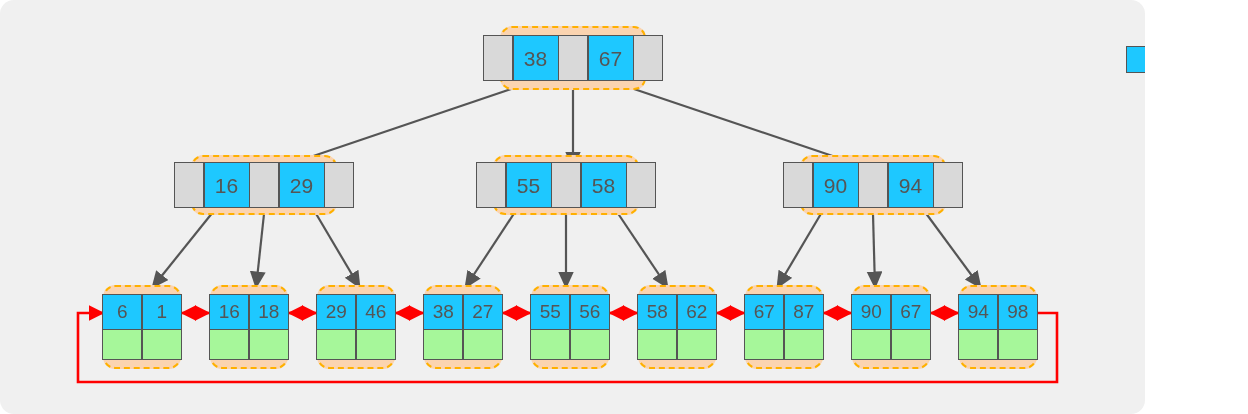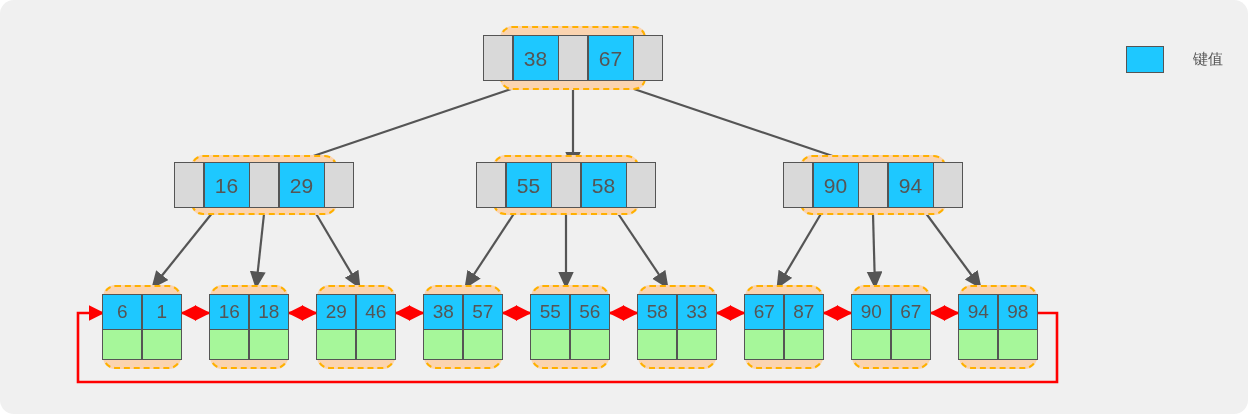--- a/index.html
+++ b/index.html
@@ -3,21 +3,21 @@
 <meta charset="utf-8">
 <style>
   html, body {
     margin: 0;
     padding: 0;
     background: #ffffff;
     font-family: "Liberation Sans", "DejaVu Sans", sans-serif;
   }
   #canvas {
     position: relative;
-    width: 1248px;
+    width: 1145px;
     height: 414px;
     background: #f0f0f0;
     border-radius: 14px;
     overflow: hidden;
   }
   #edges {
     position: absolute;
     left: 0; top: 0;
     width: 1248px; height: 414px;
     pointer-events: none;
@@ -249,21 +249,21 @@
         <div class="leaf-data"></div>
         <div class="leaf-data"></div>
       </div>
     </div>
   </div>
 
   <div class="page" style="left:424px; top:285px; width:78px; height:84px;">
     <div class="leaf-grid">
       <div class="leaf-row">
         <div class="leaf-key">38</div>
-        <div class="leaf-key">57</div>
+        <div class="leaf-key">27</div>
       </div>
       <div class="leaf-row">
         <div class="leaf-data"></div>
         <div class="leaf-data"></div>
       </div>
     </div>
   </div>
 
   <div class="page" style="left:531px; top:285px; width:78px; height:84px;">
     <div class="leaf-grid">
@@ -275,21 +275,21 @@
         <div class="leaf-data"></div>
         <div class="leaf-data"></div>
       </div>
     </div>
   </div>
 
   <div class="page" style="left:638px; top:285px; width:78px; height:84px;">
     <div class="leaf-grid">
       <div class="leaf-row">
         <div class="leaf-key">58</div>
-        <div class="leaf-key">33</div>
+        <div class="leaf-key">62</div>
       </div>
       <div class="leaf-row">
         <div class="leaf-data"></div>
         <div class="leaf-data"></div>
       </div>
     </div>
   </div>
 
   <div class="page" style="left:745px; top:285px; width:78px; height:84px;">
     <div class="leaf-grid">

